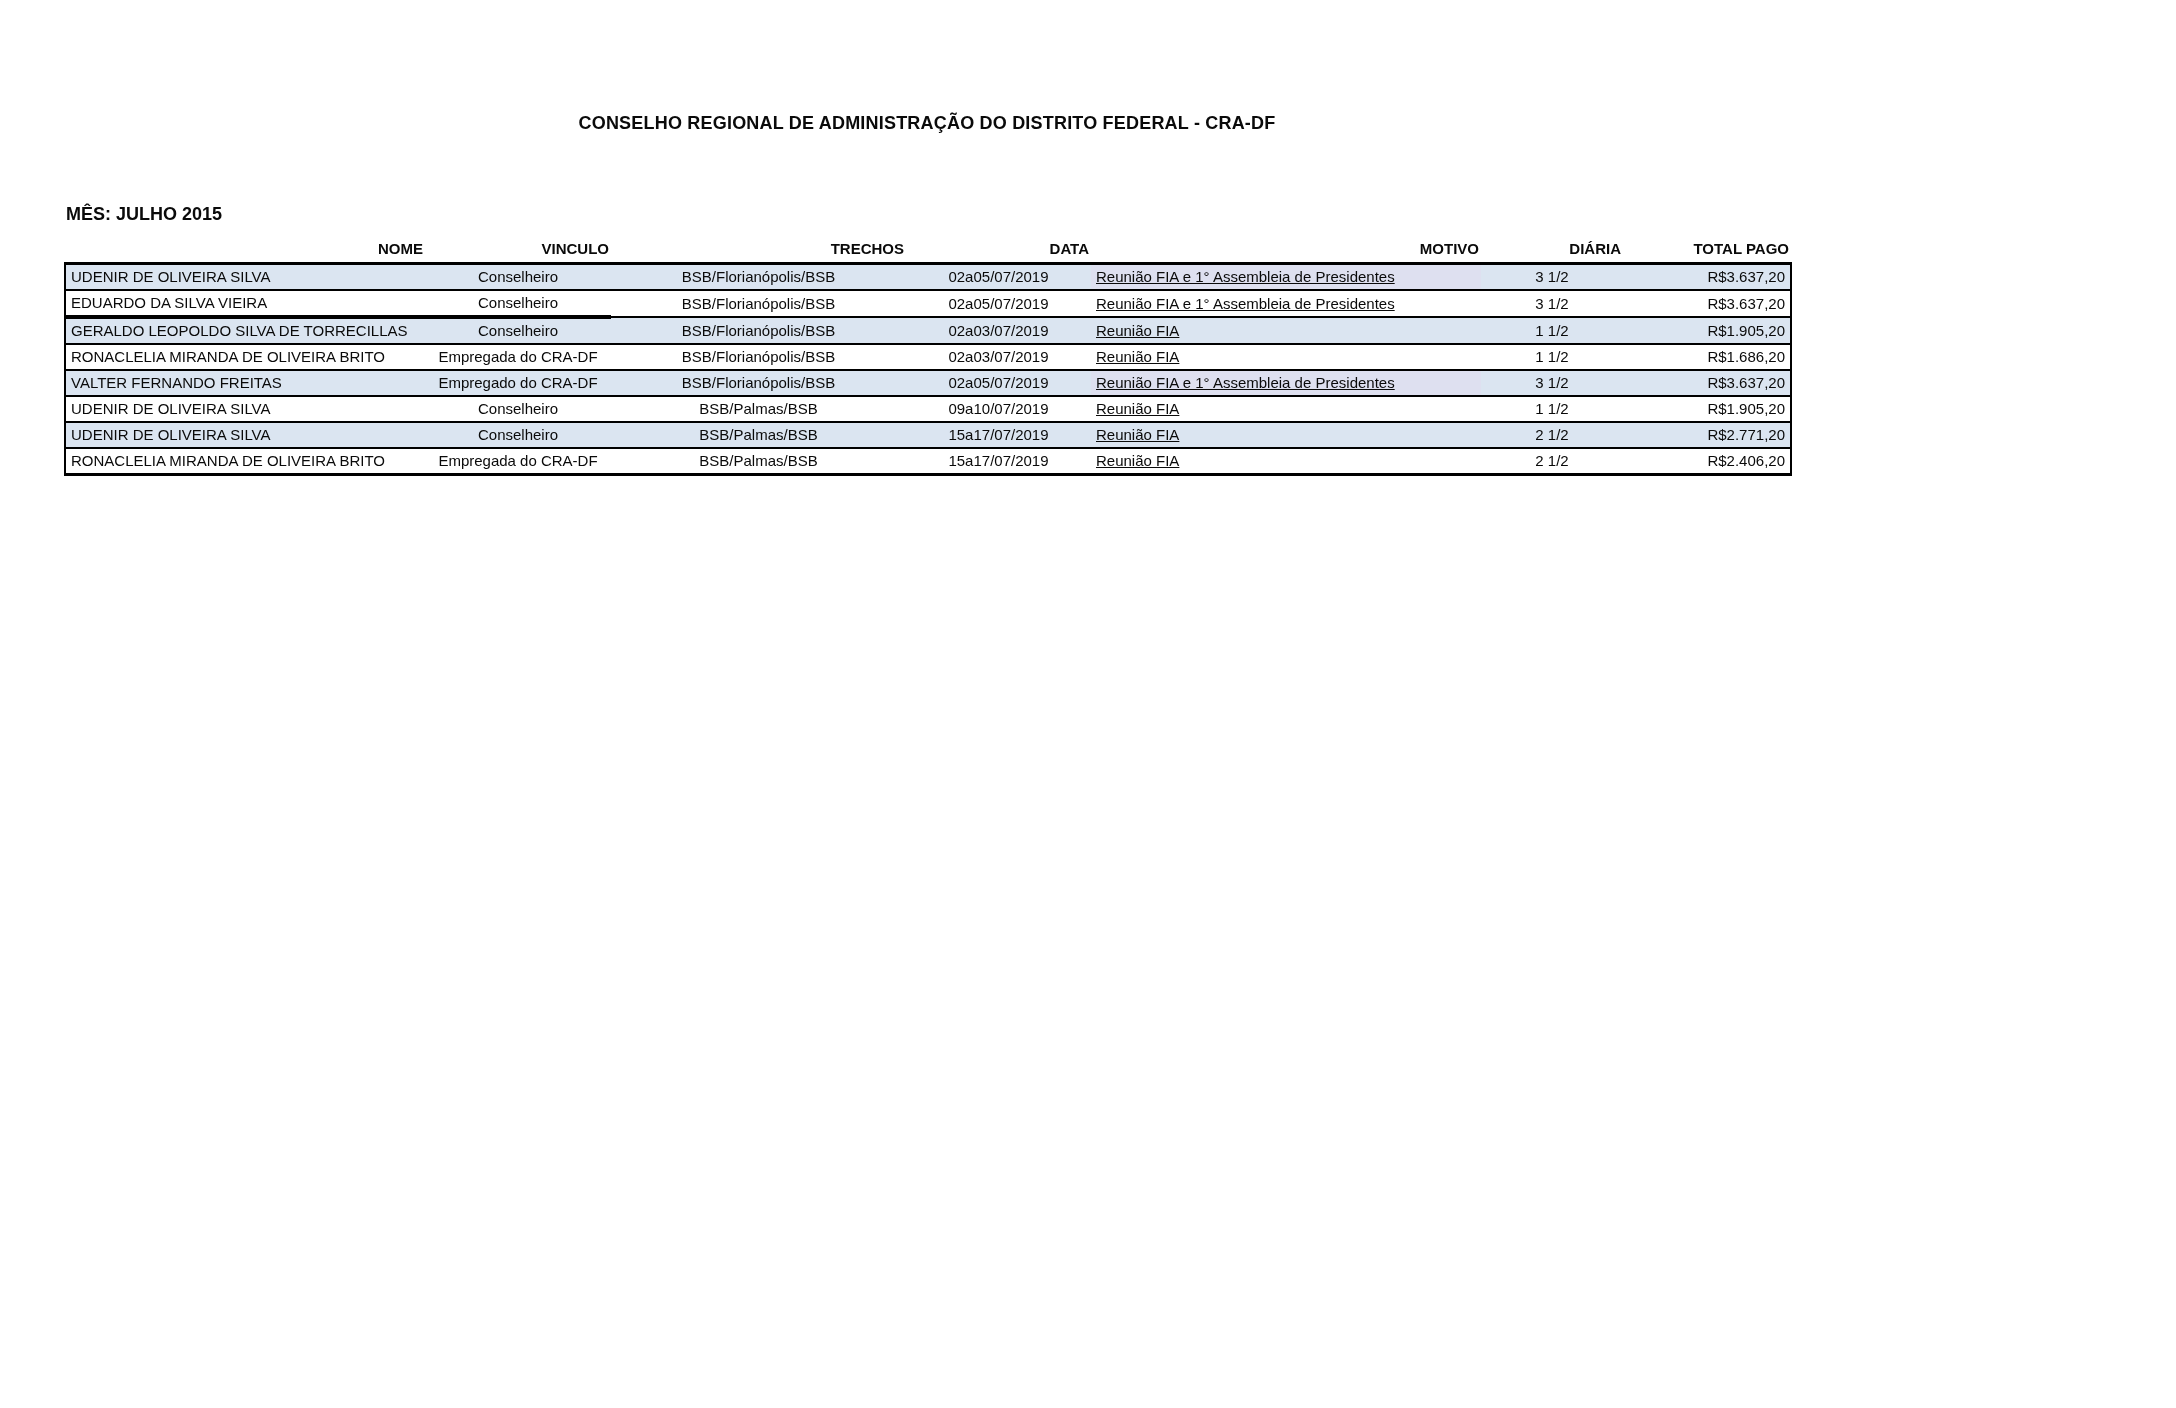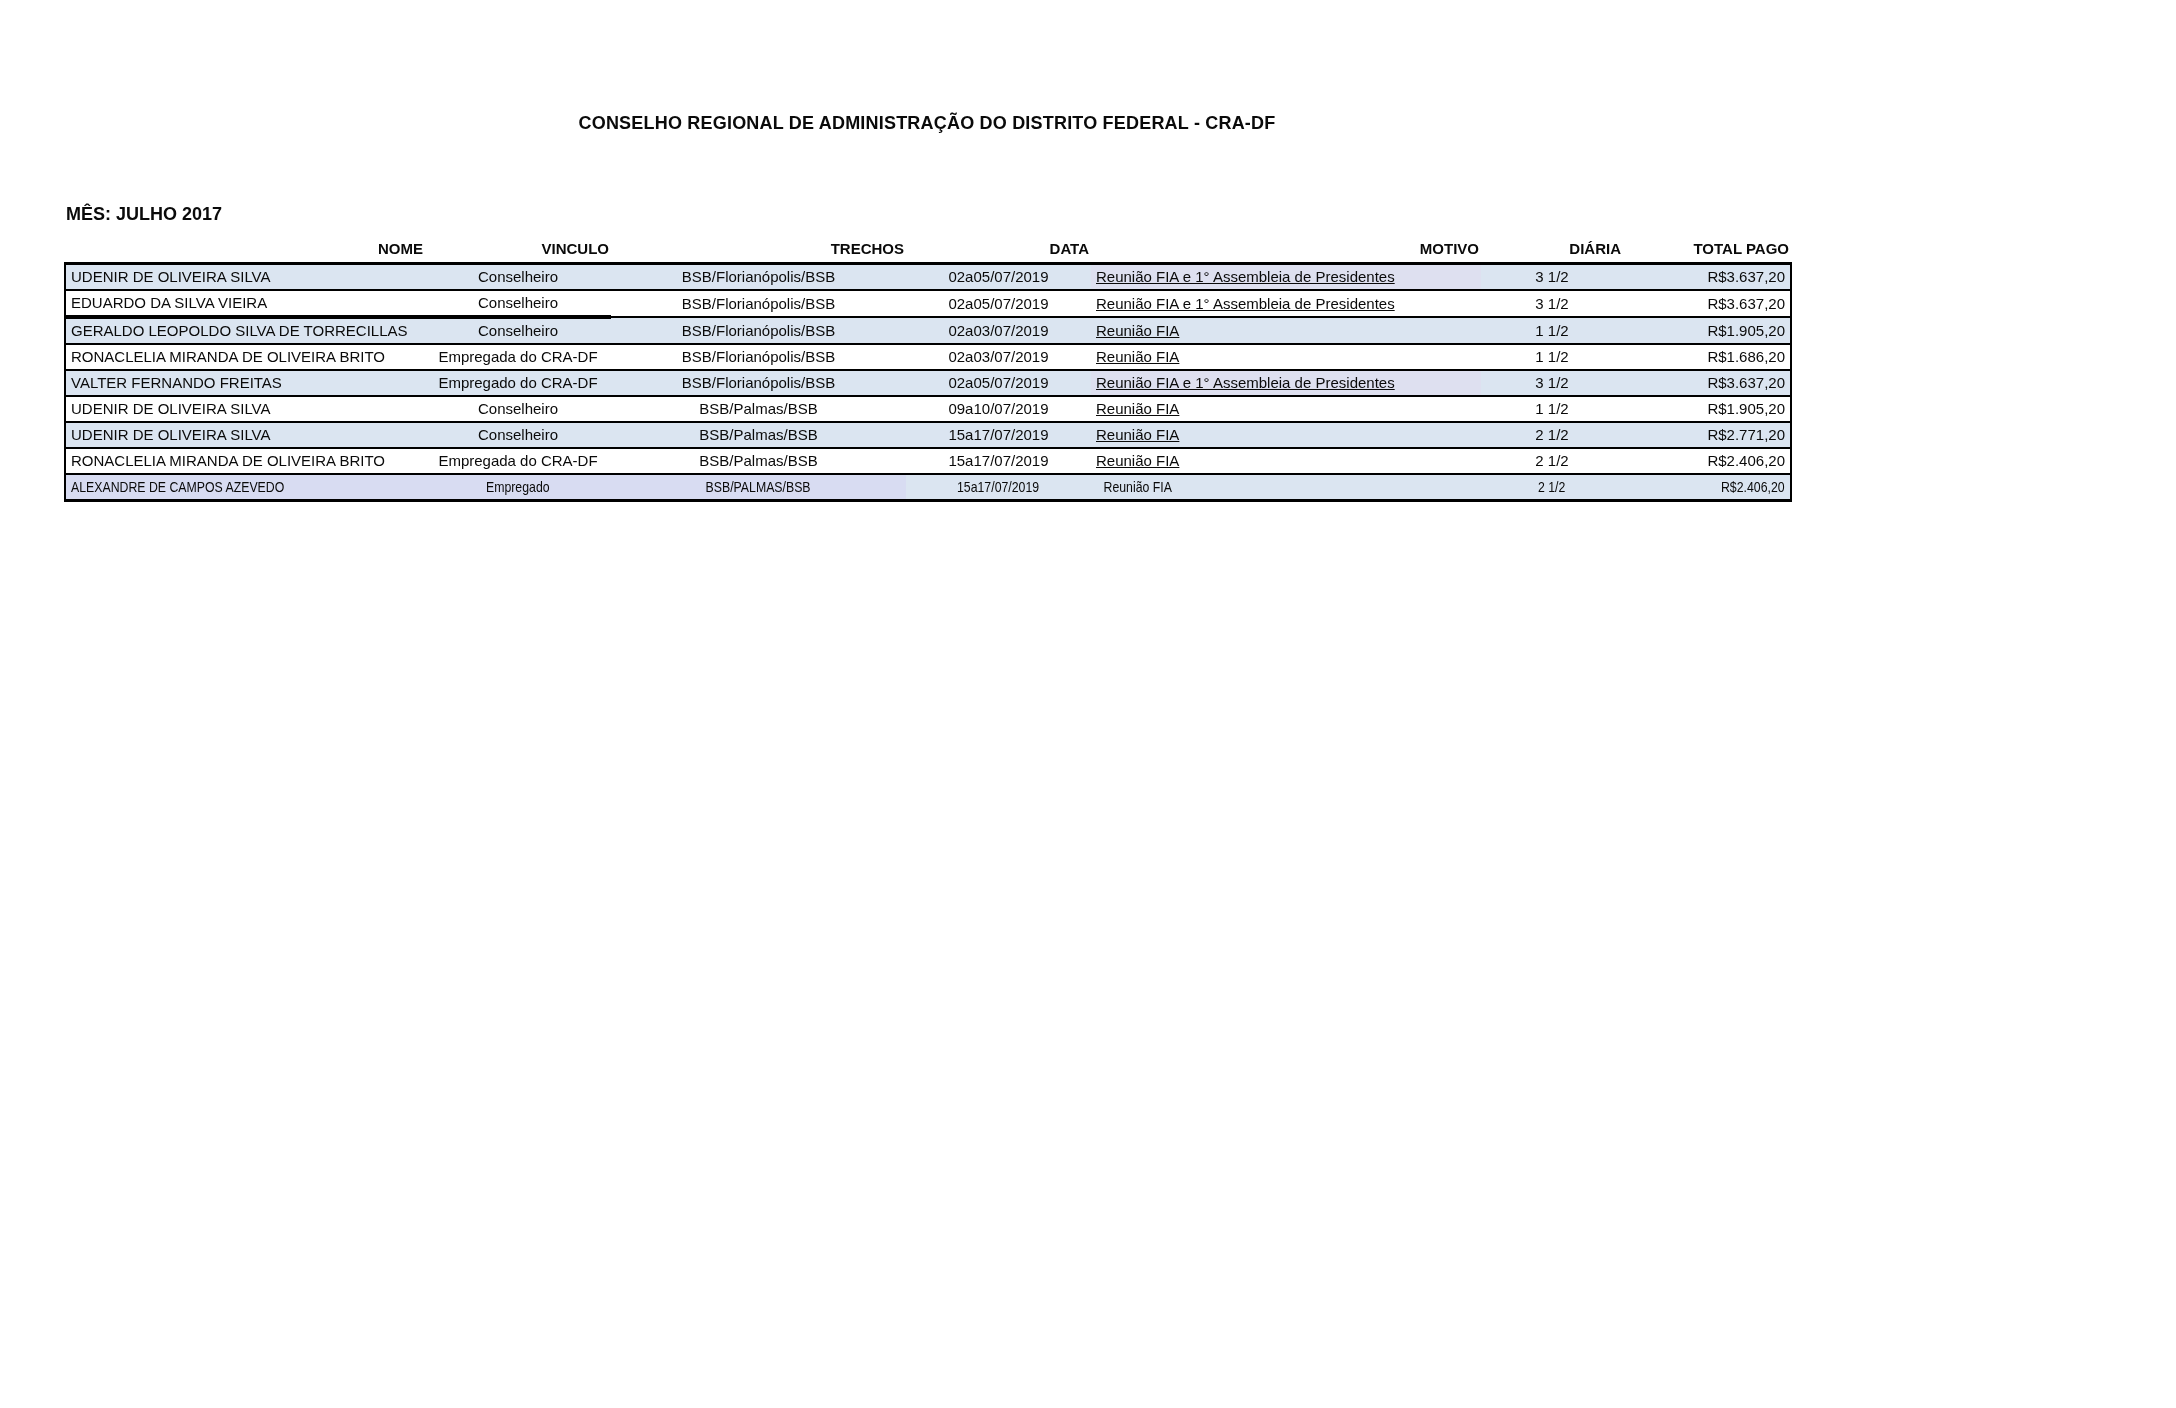--- a/index.html
+++ b/index.html
@@ -110,21 +110,21 @@
 </style>
 </head>
 <body>
 
 <div class="doc">
 
   <div class="title-block">
     <div>CONSELHO REGIONAL DE ADMINISTRAÇÃO DO DISTRITO FEDERAL - CRA-DF</div>
   </div>
 
-  <div class="month-label">MÊS: JULHO 2017</div>
+  <div class="month-label">MÊS: JULHO 2015</div>
 
   <table class="diarias">
     <colgroup>
       <col class="c-nome">
         <col class="c-vinculo">
         <col class="c-trechos">
       <col class="c-data">
         <col class="c-motivo">
         <col class="c-diaria">
         <col class="c-total">
@@ -206,25 +206,16 @@
         </tr>
         <tr class="shade-white">
           <td class="cell-nome"><span>RONACLELIA MIRANDA DE OLIVEIRA BRITO</span></td>
           <td class="cell-vinculo"><span>Empregada do CRA-DF</span></td>
           <td class="cell-trechos"><span>BSB/Palmas/BSB</span></td>
           <td class="cell-data"><span>15a17/07/2019</span></td>
           <td class="cell-motivo"><span>Reunião FIA</span></td>
           <td class="cell-diaria"><span>2 1/2</span></td>
           <td class="cell-total"><span>R$2.406,20</span></td>
         </tr>
-        <tr class="shade-blue condensed">
-          <td class="cell-nome left-lavender"><span>ALEXANDRE DE CAMPOS AZEVEDO</span></td>
-          <td class="cell-vinculo left-lavender"><span>Empregado</span></td>
-          <td class="cell-trechos left-lavender"><span>BSB/PALMAS/BSB</span></td>
-          <td class="cell-data"><span>15a17/07/2019</span></td>
-          <td class="cell-motivo"><span>Reunião FIA</span></td>
-          <td class="cell-diaria"><span>2 1/2</span></td>
-          <td class="cell-total"><span>R$2.406,20</span></td>
-        </tr>
       </tbody>
   </table>
 
 </div>
 
 </body></html>

